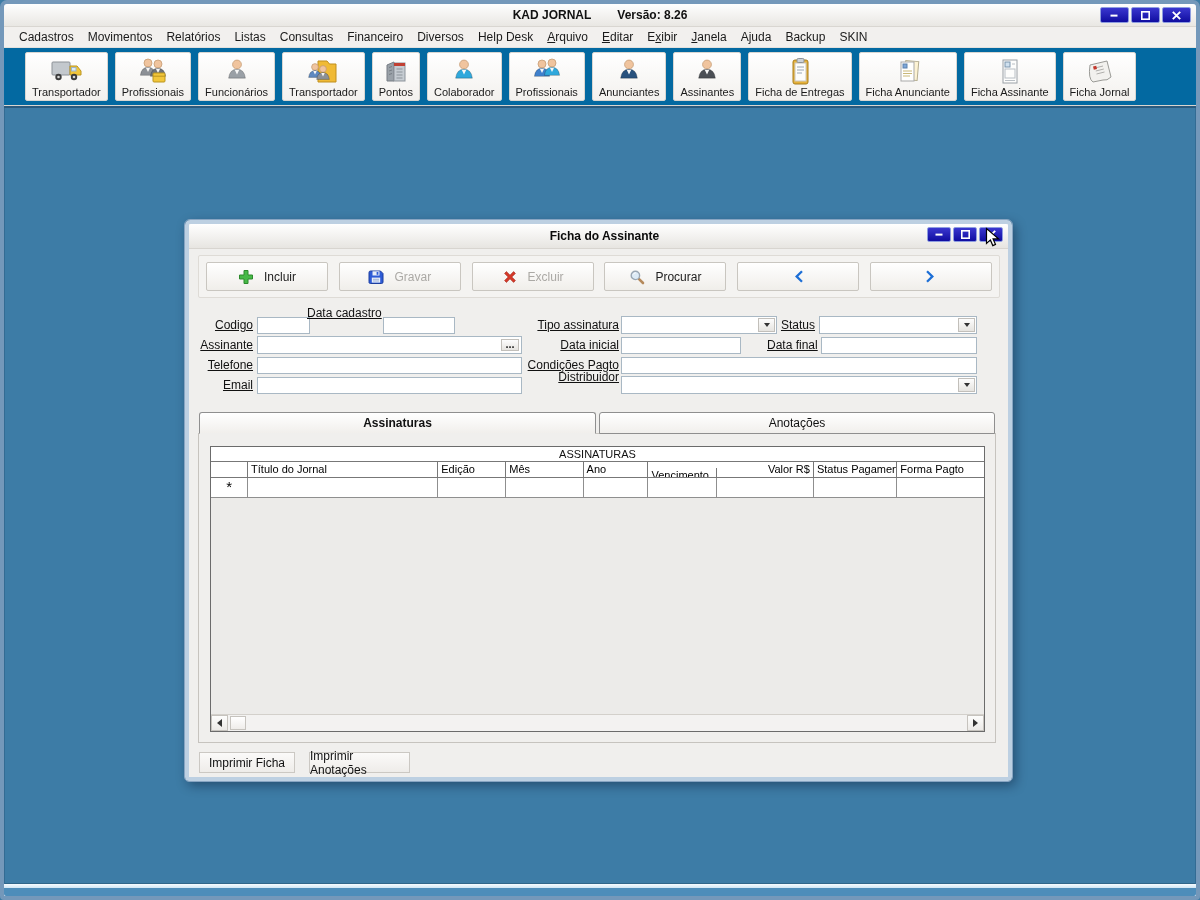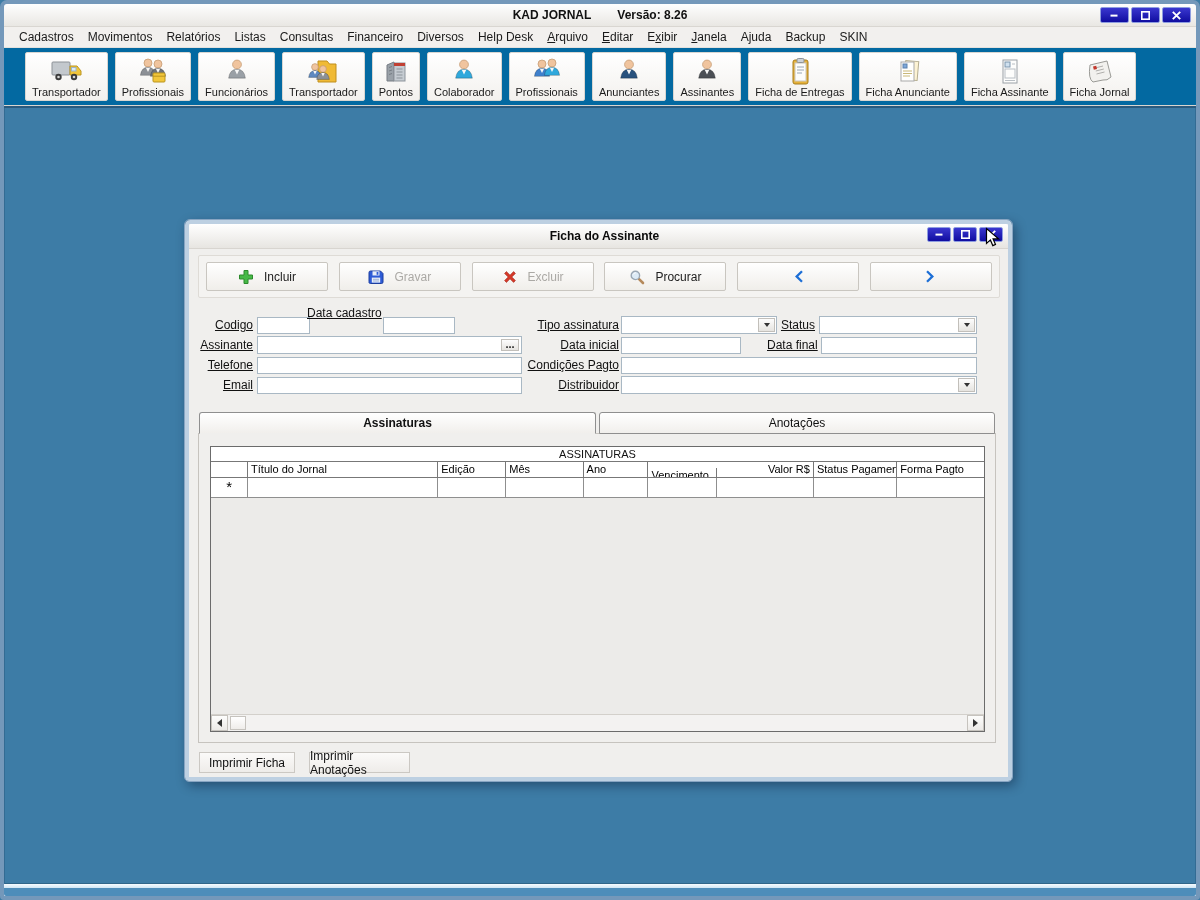--- a/index.html
+++ b/index.html
@@ -418,21 +418,21 @@
         <span class="fld-label" style="left:578px;width:50px;top:88px">Data final</span>
         <input class="fld-input" style="left: 632px; top: 88px; width: 156px;">
 
         <span class="fld-label" style="left:0;width:64px;top:108px">Telefone</span>
         <input class="fld-input" style="left: 68px; top: 108px; width: 265px;">
         <span class="fld-label" style="left:310px;width:120px;top:108px">Condições Pagto</span>
         <input class="fld-input" style="left: 432px; top: 108px; width: 356px;">
 
         <span class="fld-label" style="left:0;width:64px;top:128px">Email</span>
         <input class="fld-input" style="left: 68px; top: 128px; width: 265px;">
-        <span class="fld-label" style="left:330px;width:100px;top:128px">Distribuidor</span>
+        <span class="fld-label" style="left:330px;width:100px;top:120px">Distribuidor</span>
         <div class="fld-combo" style="left:432px;top:127px;width:356px">
           <span class="combo-arrow">
               <span class="tri-down"></span>
             </span>
         </div>
 
         <div class="tab active" style="left:10px;width:397px">
           <span>Assinaturas</span>
         </div>
         <div class="tab" style="left:410px;width:396px">

